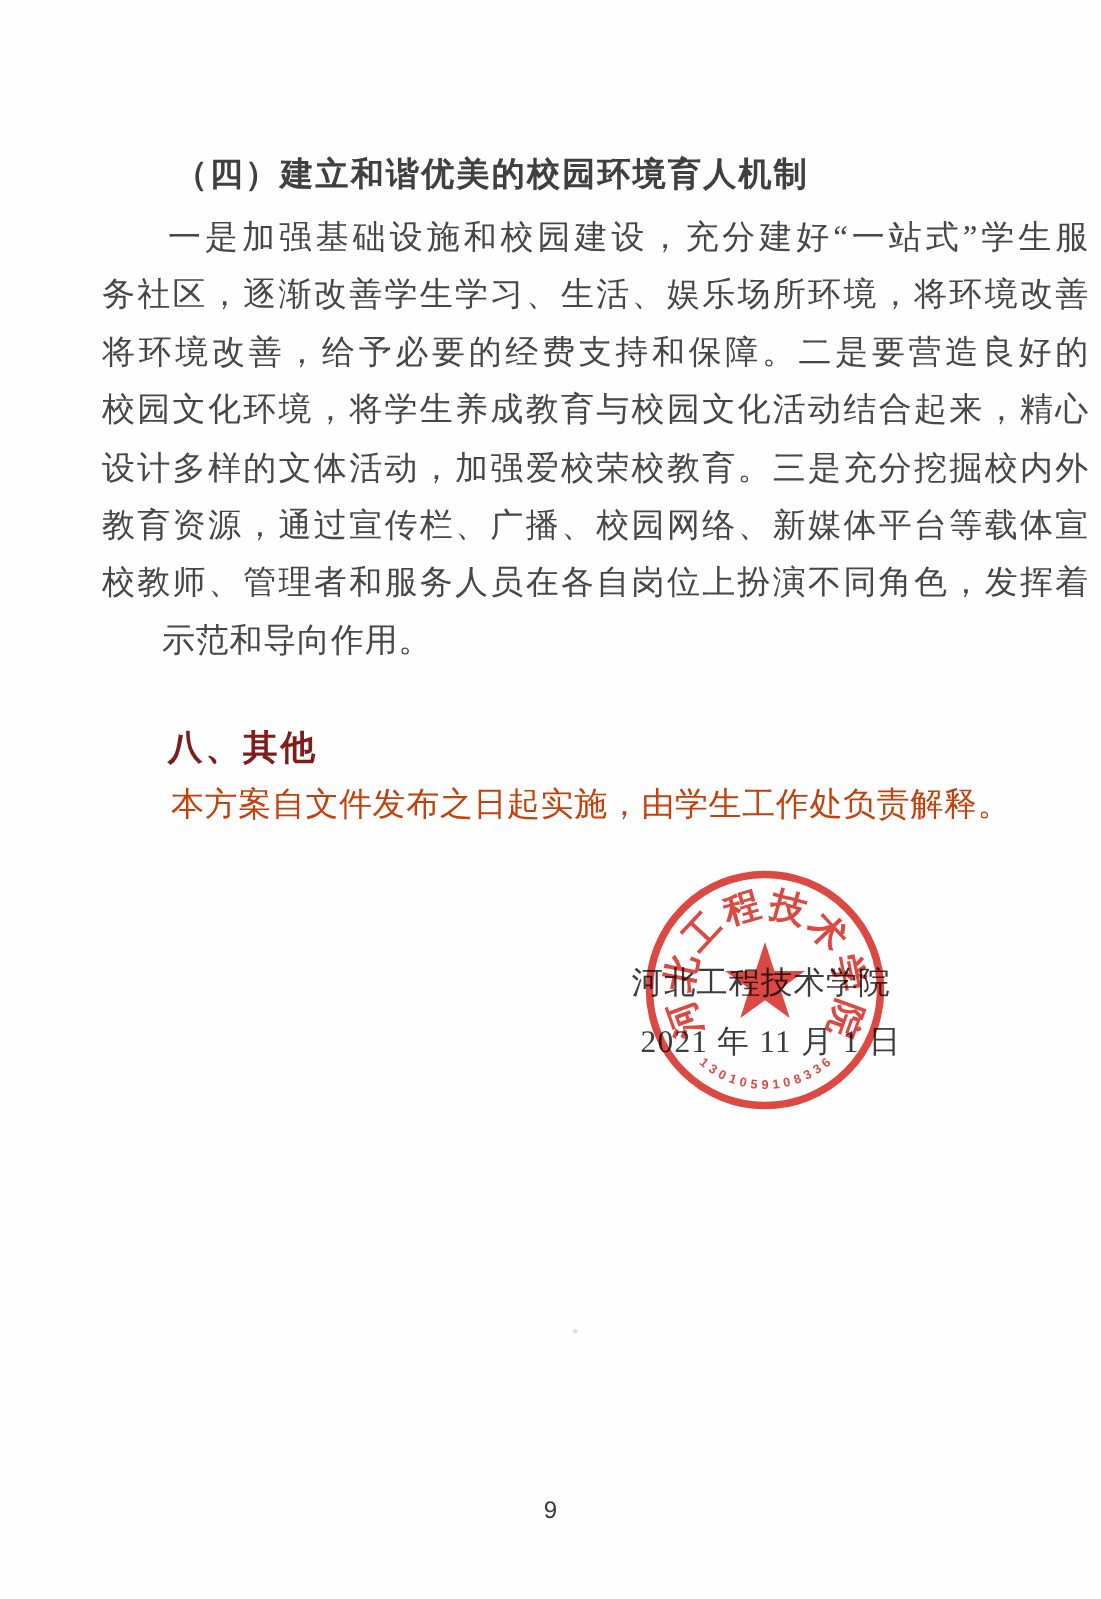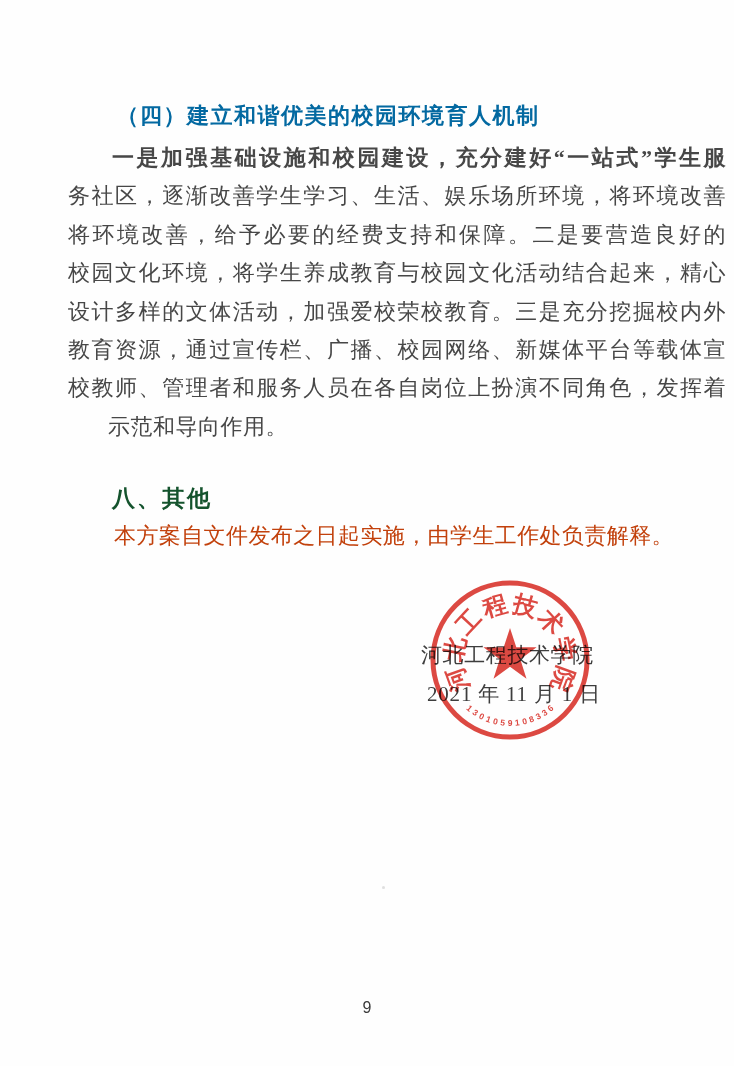--- a/index.html
+++ b/index.html
@@ -5,35 +5,35 @@
   html,body{margin:0;padding:0;}
   body{
     width:734px;height:1066px;background:#fefefe;
     font-family:"Liberation Serif","DejaVu Serif",serif;
     color:#454545;position:relative;overflow:hidden;
   }
   .page{position:absolute;inset:0;}
   .content{position:absolute;left:68px;top:0;width:658px;}
   .sec-heading{
     position:absolute;top:101px;left:0;width:658px;
-    font-size:22px;font-weight:bold;color:#0369a1;
+    font-size:22px;font-weight:bold;color:#404040;
     text-indent:2.2em;letter-spacing:1.5px;line-height:30px;
   }
   .para{position:absolute;top:139px;left:0;width:658px;}
   .bline{
     height:38.4px;line-height:38.4px;font-size:22px;
     letter-spacing:0.5px;text-align:justify;text-align-last:justify;
     white-space:nowrap;color:#474747;
   }
-  .bline.first{text-indent:2em;font-weight:bold;}
+  .bline.first{text-indent:2em;}
   .bline.last{text-align-last:left;margin-left:40px;}
   .sec8-heading{
     position:absolute;top:482px;left:0;width:658px;
     font-family:"Liberation Sans","DejaVu Sans",sans-serif;
-    font-size:23px;font-weight:bold;color:#14532d;
+    font-size:23px;font-weight:bold;color:#7f1d1d;
     text-indent:44px;letter-spacing:2px;line-height:32px;
   }
   .sec8-text{
     position:absolute;top:518px;left:0;width:658px;
     font-size:22px;color:#c2410c;text-indent:46px;
     letter-spacing:0.4px;line-height:36px;
   }
   .sig-org{
     position:absolute;left:421px;top:641px;
     font-size:21px;letter-spacing:0.6px;color:#3d3d3d;white-space:nowrap;

